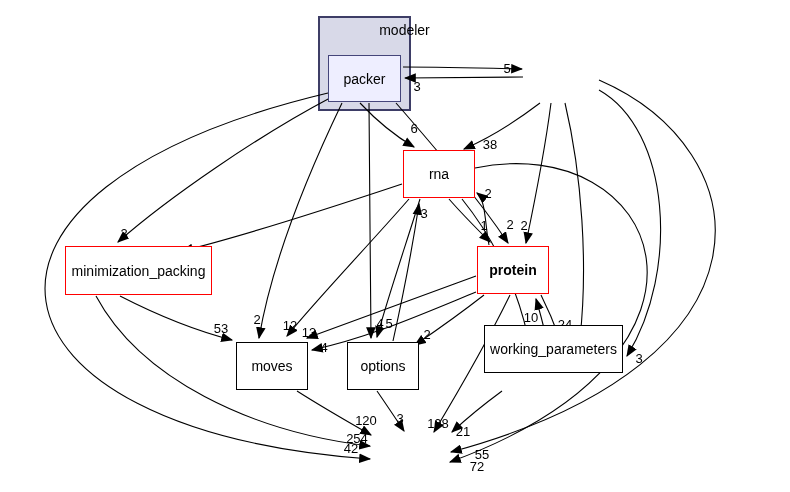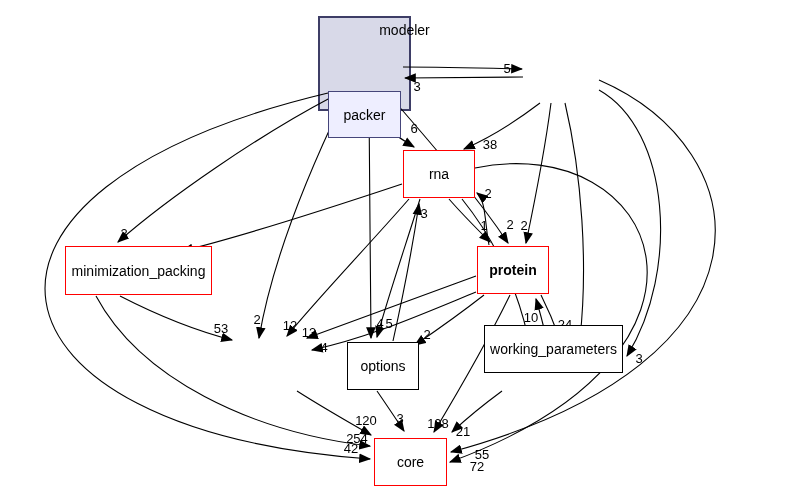--- a/index.html
+++ b/index.html
@@ -18,21 +18,21 @@
   #edge-svg{position:absolute;left:0;top:0;width:790px;height:492px;}
   .edge{fill:none;stroke:#000;stroke-width:1.1px;}
   .edge-label{font-family:"Liberation Sans",sans-serif;font-size:13px;fill:#000;text-anchor:middle;}
   .node{
     position:absolute;background:#ffffff;border:1px solid #000;box-sizing:border-box;
     display:flex;align-items:center;justify-content:center;
     font-size:14px;color:#000;cursor:pointer;
   }
   .node.red{border:1.5px solid #ff0000;}
   .node.current{background:#eeeeff;border:1.5px solid #45457a;}
-  #node-packer{left:328px;top:55px;width:73px;height:47px;margin-top:36px;}
+  #node-packer{left:328px;top:55px;width:73px;height:47px;}
   #node-screener{left:526px;top:55px;width:73px;height:47px;}
   #node-rna{left:403px;top:150px;width:72px;height:48px;}
   #node-minimization_packing{left:29px;top:246px;width:147px;height:49px;margin-left:36px;}
   #node-protein{left:477px;top:246px;width:72px;height:48px;font-weight:bold;}
   #node-moves{left:236px;top:342px;width:72px;height:48px;}
   #node-options{left:338px;top:342px;width:72px;height:48px;margin-left:9px;}
   #node-working_parameters{left:484px;top:325px;width:139px;height:48px;}
   #node-core{left:374px;top:438px;width:73px;height:48px;}
 </style>
 </head>
@@ -113,17 +113,17 @@
         <text x="482" y="459" class="edge-label">55</text>
         <path d="M475,168 C660,130 755,350 450,462" class="edge" marker-end="url(#arrow)"></path>
         <text x="477" y="471" class="edge-label">72</text>
       </g>
   </svg>
 
   <div class="node current" id="node-packer">packer</div>
   <div class="node red" id="node-rna">rna</div>
   <div class="node red" id="node-minimization_packing">minimization_packing</div>
   <div class="node red" id="node-protein">protein</div>
+  <div class="node" id="node-moves">moves</div>
   <div class="node" id="node-options">options</div>
   <div class="node" id="node-working_parameters">working_parameters</div>
-  <div class="node red" id="node-core">core</div>
 
 </div>
 
 </body></html>

